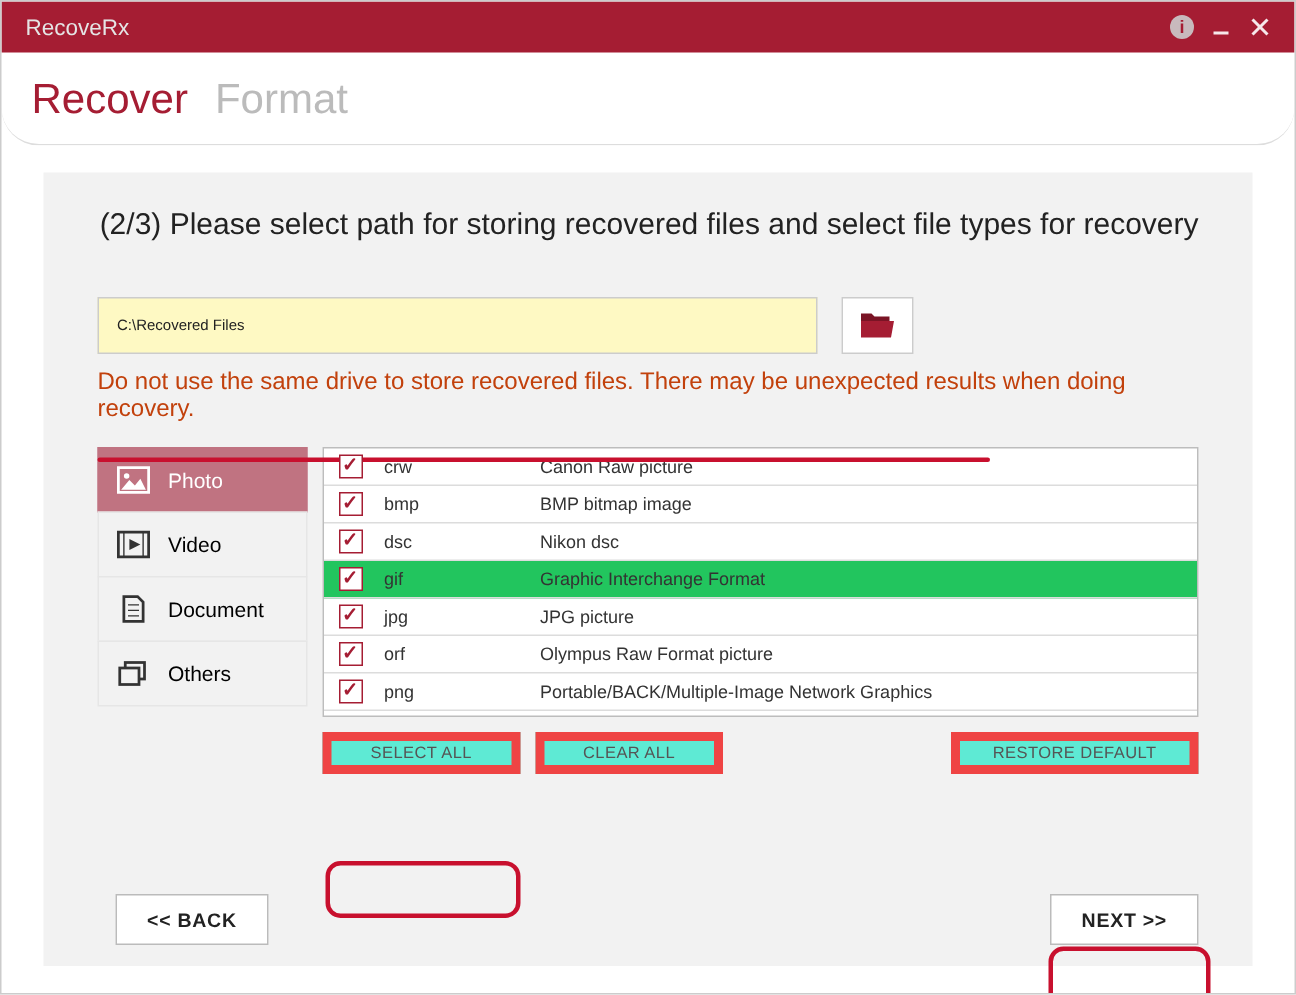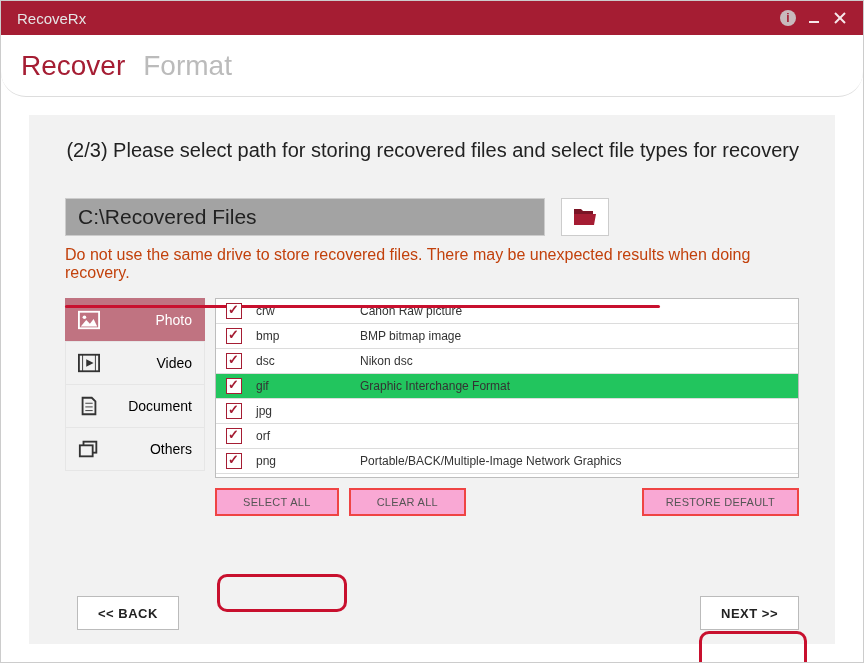--- a/index.html
+++ b/index.html
@@ -47,23 +47,23 @@
 .path-row {
   display: flex;
   align-items: center;
   gap: 16px;
   padding: 0 36px;
 }
 .path-input {
   flex: 0 0 480px;
   height: 38px;
   border: 1px solid #ccc;
-  background: #a3a3a3;
+  background: #fef9c3;
   padding: 4px 12px;
-  font-size: 21px;
+  font-size: 10px;
   color: #222;
 }
 .browse-btn {
   width: 48px;
   height: 38px;
   border: 1px solid #ccc;
   background: #fff;
   display: inline-flex;
   align-items: center;
   justify-content: center;
@@ -88,21 +88,20 @@
 .cat-item {
   height: 44px;
   display: flex;
   align-items: center;
   gap: 12px;
   padding: 0 12px;
   font-size: 14px;
   border: 1px solid #e6e6e6;
   margin-bottom: -1px;
   background: #f2f2f2;
-  justify-content: space-between;
 }
 .cat-item.active { background: #c07381; color: #fff; border-color: #c07381; }
 .cat-icon { width: 22px; height: 20px; }
 .list-wrap { flex: 1; display: flex; flex-direction: column; }
 .file-list {
   border: 1px solid #bdbdbd;
   background: #fff;
   height: 180px;
   overflow-y: scroll;
 }
@@ -130,22 +129,22 @@
   position: absolute;
   top: -2px; left: 1px;
   font-weight: bold;
 }
 .file-ext { width: 110px; padding-left: 6px; }
 .file-desc { flex: 1; }
 .list-btns { display: flex; gap: 10px; margin-top: 10px; }
 .flat-btn {
   height: 28px;
   padding: 0 26px;
-  border: 2px solid #ef4444;
-  background: #f9a8d4;
+  border: 6px solid #ef4444;
+  background: #5eead4;
   font-size: 11px;
   color: #555;
   letter-spacing: 0.3px;
 }
 .flat-btn.wide { margin-left: auto; padding: 0 22px; }
 .nav-btns {
   position: absolute;
   bottom: 14px;
   left: 48px;
   right: 36px;
@@ -272,24 +271,26 @@
               <span class="file-desc">Nikon dsc</span>
             </div>
           <div class="file-row highlight">
               <span class="chk"></span>
               <span class="file-ext">gif</span>
               <span class="file-desc">Graphic Interchange Format</span>
             </div>
           <div class="file-row">
               <span class="chk"></span>
               <span class="file-ext">jpg</span>
+              <span class="file-desc">JPG picture</span>
             </div>
           <div class="file-row">
               <span class="chk"></span>
               <span class="file-ext">orf</span>
+              <span class="file-desc">Olympus Raw Format picture</span>
             </div>
           <div class="file-row">
               <span class="chk"></span>
               <span class="file-ext">png</span>
               <span class="file-desc">Portable/BACK/Multiple-Image Network Graphics</span>
             </div>
         </div>
         <div class="list-btns">
           <button class="flat-btn">SELECT ALL</button>
           <button class="flat-btn">CLEAR ALL</button>

